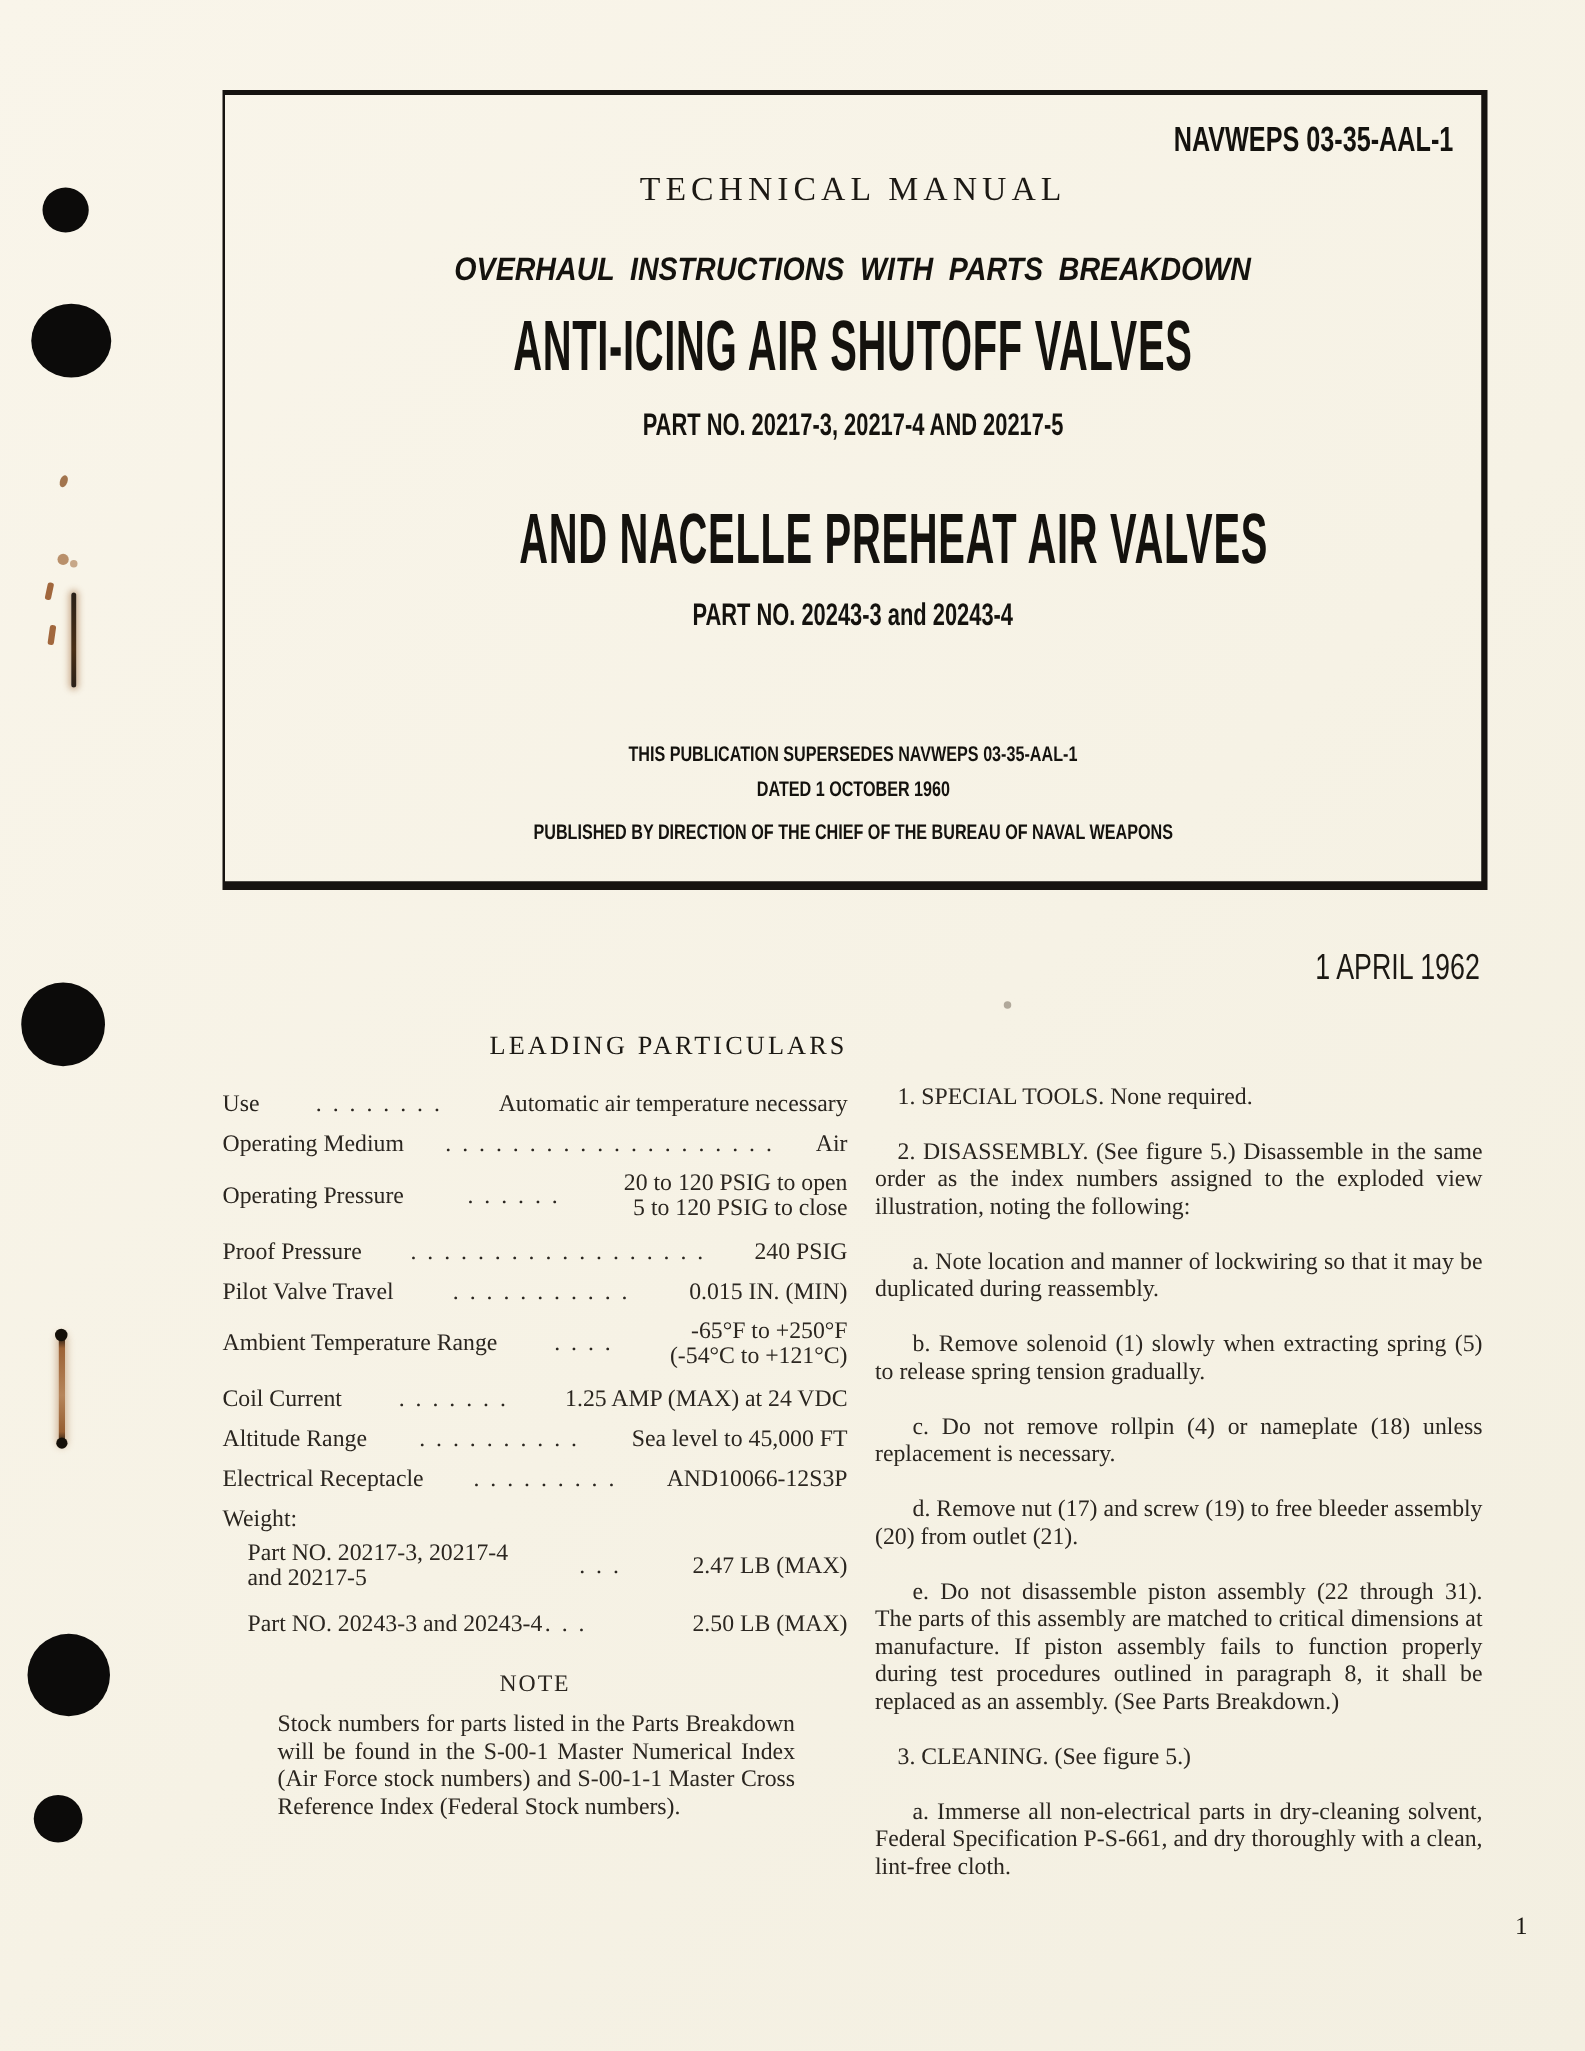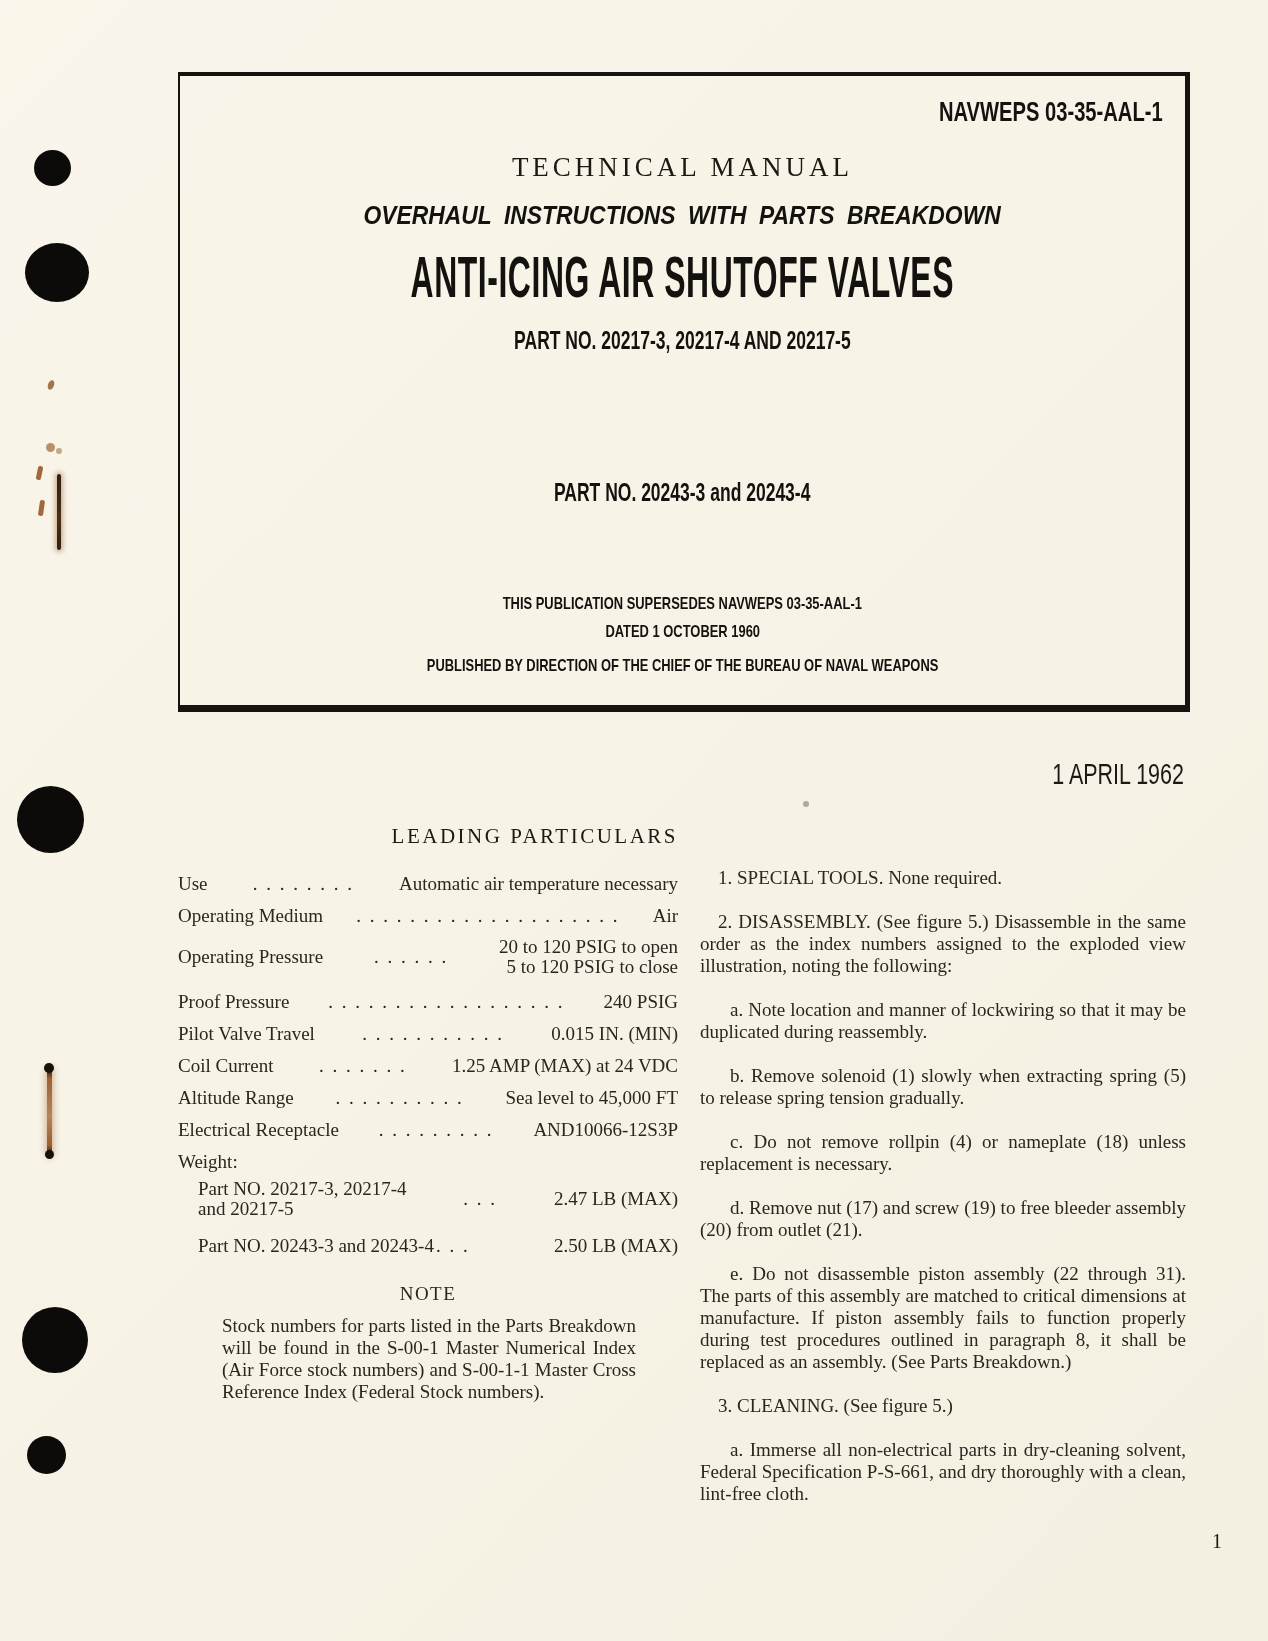--- a/index.html
+++ b/index.html
@@ -25,21 +25,21 @@
   .cond{
     font-family:"Liberation Sans","DejaVu Sans",sans-serif;
     font-weight:700;color:#14120e;white-space:nowrap;
     display:inline-block;
   }
   .doc-number{
     position:absolute;top:20px;right:22px;font-size:28px;
     transform:scaleX(0.72);transform-origin:100% 50%;letter-spacing:0px;
   }
   .center-line{position:absolute;left:0;width:100%;text-align:center;}
-  .tm{top:76px;font-size:27px;letter-spacing:4px;color:#1c1914;font-weight:400;}
+  .tm{top:60px;font-size:27px;letter-spacing:4px;color:#1c1914;font-weight:400;}
   .overhaul{top:124px;}
   .overhaul .cond{font-style:italic;font-size:26px;transform:scaleX(0.88);transform-origin:50% 50%;word-spacing:7px;}
   .big-title{font-size:57px;letter-spacing:1px;}
   .big-title .cond{transform:scaleX(0.56);transform-origin:50% 50%;}
   .t1{top:168px;}
   .t2{top:322px;}
   .part-line{font-size:25px;}
   .part-line .cond{transform:scaleX(0.70);transform-origin:50% 50%;}
   .p1{top:250px;}
   .p2{top:402px;}
@@ -155,20 +155,23 @@
     </div>
 
     <div class="center-line big-title t1">
       <span class="cond">ANTI-ICING AIR SHUTOFF VALVES</span>
     </div>
 
     <div class="center-line part-line p1">
       <span class="cond">PART NO. 20217-3, 20217-4 AND 20217-5</span>
     </div>
 
+    <div class="center-line big-title t2">
+      <span class="cond">AND NACELLE PREHEAT AIR VALVES</span>
+    </div>
 
     <div class="center-line part-line p2">
       <span class="cond">PART NO. 20243-3 and 20243-4</span>
     </div>
 
 
     <div class="center-line small-cond sup1">
       <span class="cond">THIS PUBLICATION SUPERSEDES NAVWEPS 03-35-AAL-1</span>
     </div>
     <div class="center-line small-cond sup2">
@@ -212,20 +215,28 @@
       <span class="lp-dots">. . . . . . . . . . . . . . . . . .</span>
       <span class="lp-value">240 PSIG</span>
     </div>
 
     <div class="lp-line">
       <span class="lp-label">Pilot Valve Travel</span>
       <span class="lp-dots">. . . . . . . . . . .</span>
       <span class="lp-value">0.015 IN. (MIN)</span>
     </div>
 
+    <div class="lp-line lp-multi">
+      <span class="lp-label">Ambient Temperature Range</span>
+      <span class="lp-dots">. . . .</span>
+      <span class="lp-vstack lp-value">
+        <span>-65°F to +250°F</span>
+        <span>(-54°C to +121°C)</span>
+      </span>
+    </div>
 
     <div class="lp-line">
       <span class="lp-label">Coil Current</span>
       <span class="lp-dots">. . . . . . .</span>
       <span class="lp-value">1.25 AMP (MAX) at 24 VDC</span>
     </div>
 
     <div class="lp-line">
       <span class="lp-label">Altitude Range</span>
       <span class="lp-dots">. . . . . . . . . .</span>

